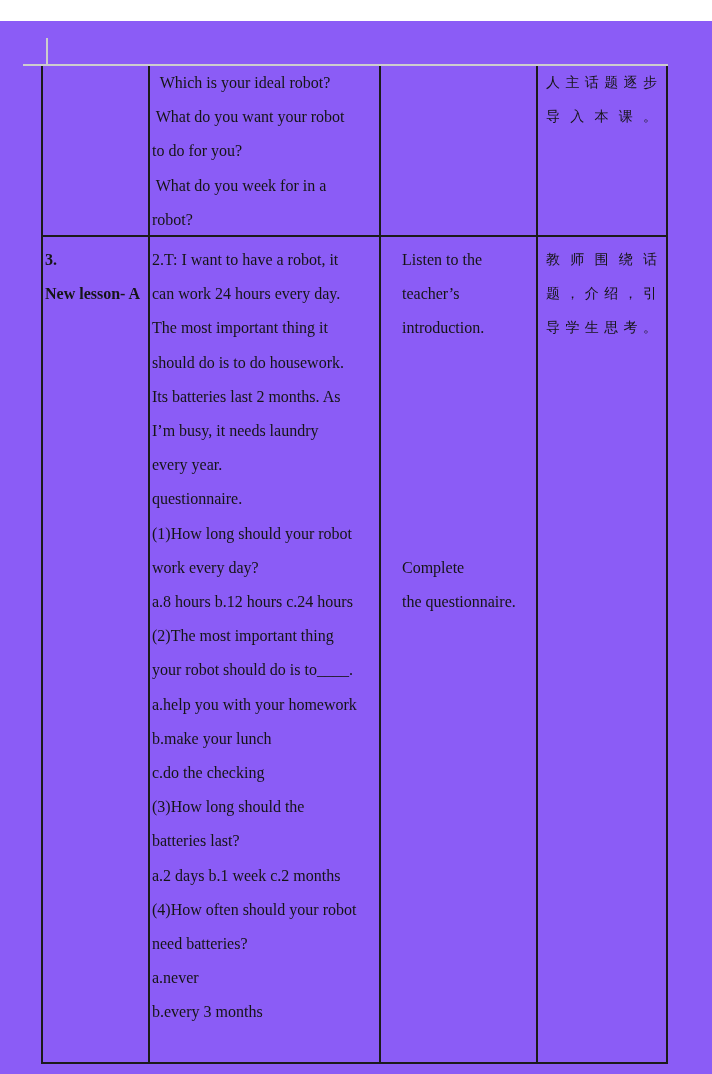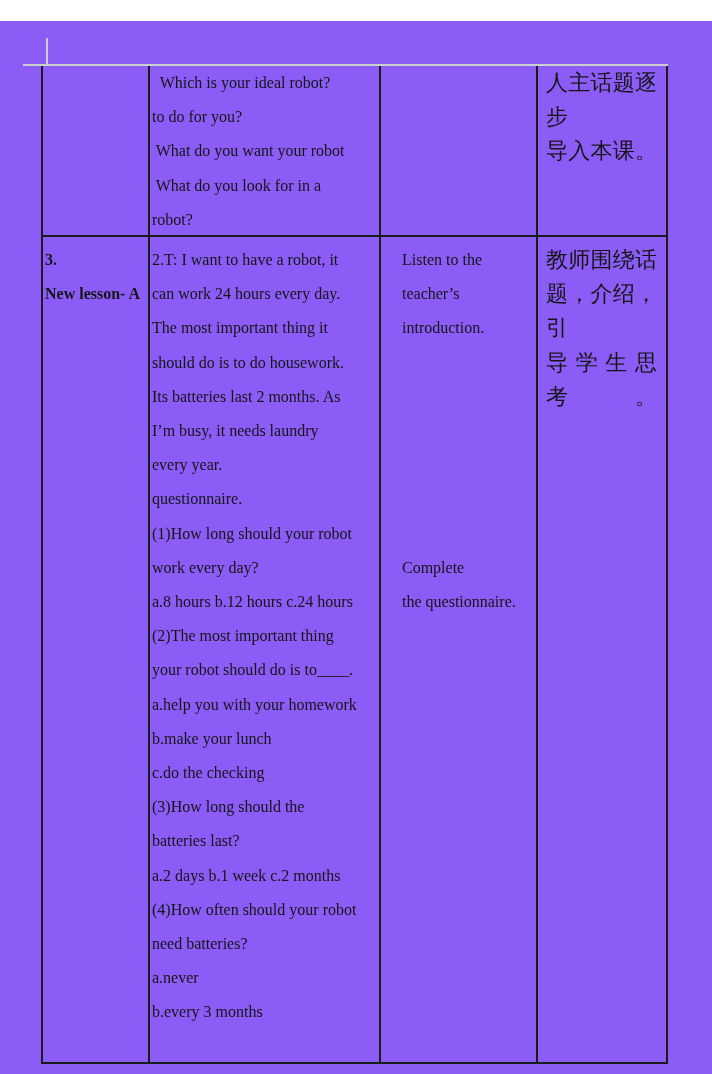--- a/index.html
+++ b/index.html
@@ -34,21 +34,21 @@
     font-size:16px;
     line-height:34.2px;
   }
   .row2{border-top:2px solid #1b1b1b;border-bottom:2px solid #1b1b1b;padding-top:6px;}
   .cell .line{white-space:pre;}
   .col-stage{padding-left:2px;font-weight:bold;}
   .col-teacher{padding-left:2px;}
   .col-student{padding-left:21px;}
   .col-purpose{
     padding-left:8px;padding-right:9px;
-    font-size:22px;
+    font-size:14px;
   }
   .col-purpose .line{
     white-space:normal;
     text-align:justify;
     text-align-last:justify;
   }
   .student-block-2{margin-top:205px;}
 </style>
 </head>
 <body>
@@ -57,23 +57,23 @@
 
   <div class="boundary-v"></div>
   <div class="boundary-h"></div>
 
   <div class="lesson-table">
 
     <div class="cell row1 col-stage"></div>
 
     <div class="cell row1 col-teacher">
         <div class="line">  Which is your ideal robot?</div>
+        <div class="line"> What do you want your robot</div>
         <div class="line">to do for you?</div>
-        <div class="line"> What do you want your robot</div>
-        <div class="line"> What do you look for in a</div>
+        <div class="line"> What do you week for in a</div>
         <div class="line">robot?</div>
       </div>
 
     <div class="cell row1 col-student"></div>
 
     <div class="cell row1 col-purpose">
         <div class="line">人主话题逐步</div>
         <div class="line">导入本课。</div>
       </div>
 

